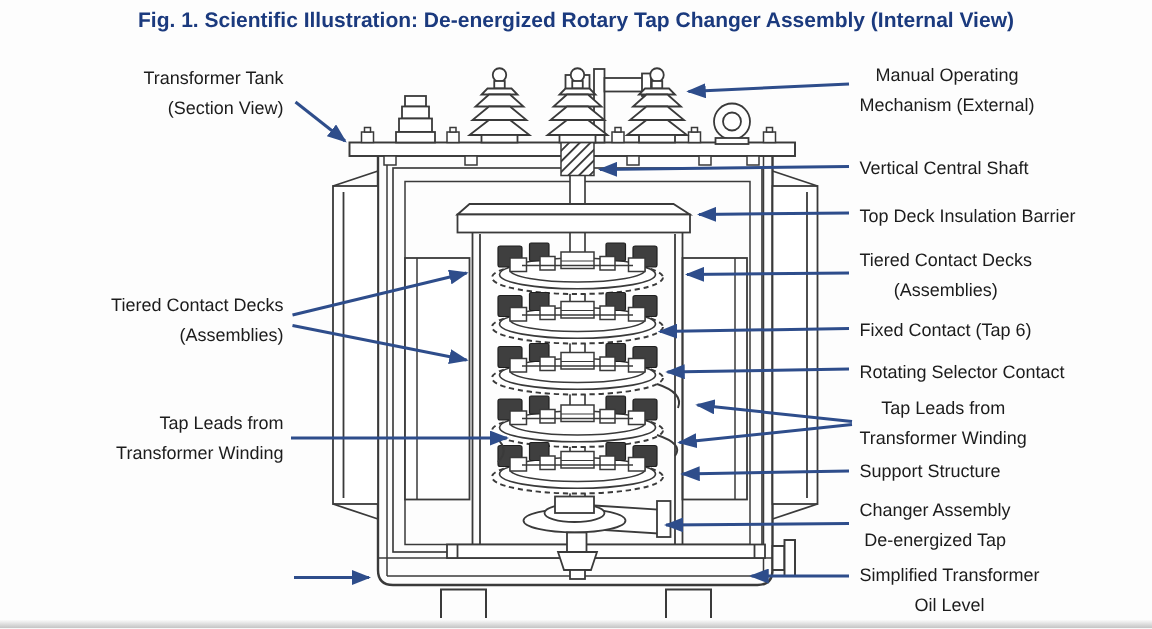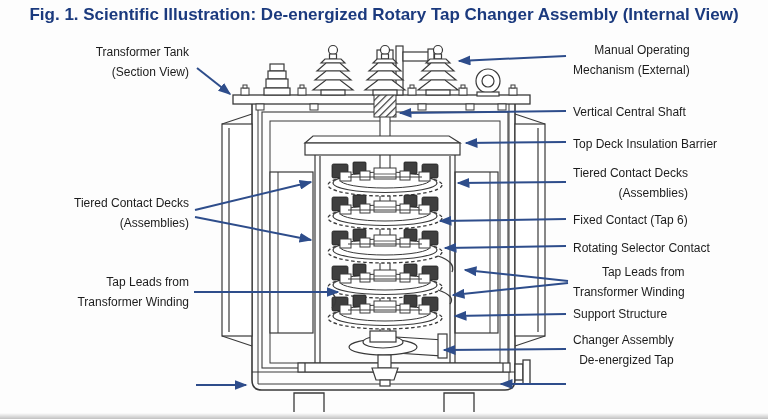--- a/index.html
+++ b/index.html
@@ -1,22 +1,22 @@
 <!DOCTYPE html>
 <html><head>
 <meta charset="utf-8">
 <style>
   html,body{margin:0;padding:0;background:#fff;}
   .fig{position:relative;width:768px;height:419px;background:#fdfdfd;overflow:hidden;
        font-family:"Liberation Sans",sans-serif;}
   .title{position:absolute;top:5px;left:0;width:100%;text-align:center;
-         font-size:17px;font-weight:bold;color:#1b3a7e;}
+         font-size:14px;font-weight:bold;color:#1b3a7e;}
   .lbl{position:absolute;font-size:12px;line-height:20px;color:#1c1c1c;white-space:nowrap;}
   .lbl.left{text-align:right;right:579px;}
-  .lbl.right{text-align:right;left:573px;}
+  .lbl.right{text-align:center;left:573px;}
   svg.diagram{position:absolute;left:0;top:0;}
   .bottom-shade{position:absolute;left:0;bottom:0;width:768px;height:6px;
                 background:linear-gradient(to bottom, rgba(120,120,120,0), rgba(120,120,120,0.45));}
 </style>
 </head>
 <body>
 
 <div class="fig">
 
   <div class="title">Fig. 1. Scientific Illustration: De-energized Rotary Tap Changer Assembly (Internal View)</div>
@@ -249,15 +249,19 @@
     <div>Tap Leads from</div>
     <div>Transformer Winding</div>
   </div>
   <div class="lbl right" style="top:304px">
     <div>Support Structure</div>
   </div>
   <div class="lbl right" style="top:330px">
     <div>Changer Assembly</div>
     <div>De-energized Tap</div>
   </div>
+  <div class="lbl right" style="top:373px">
+    <div>Simplified Transformer</div>
+    <div>Oil Level</div>
+  </div>
 
   <div class="bottom-shade"></div>
 </div>
 
 </body></html>

